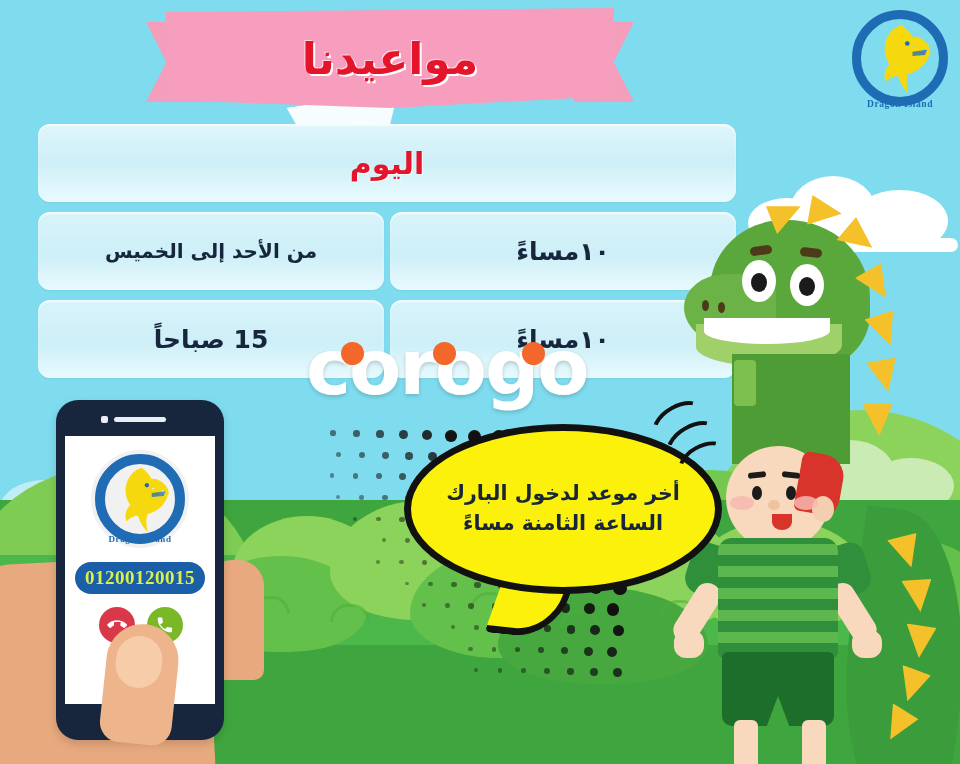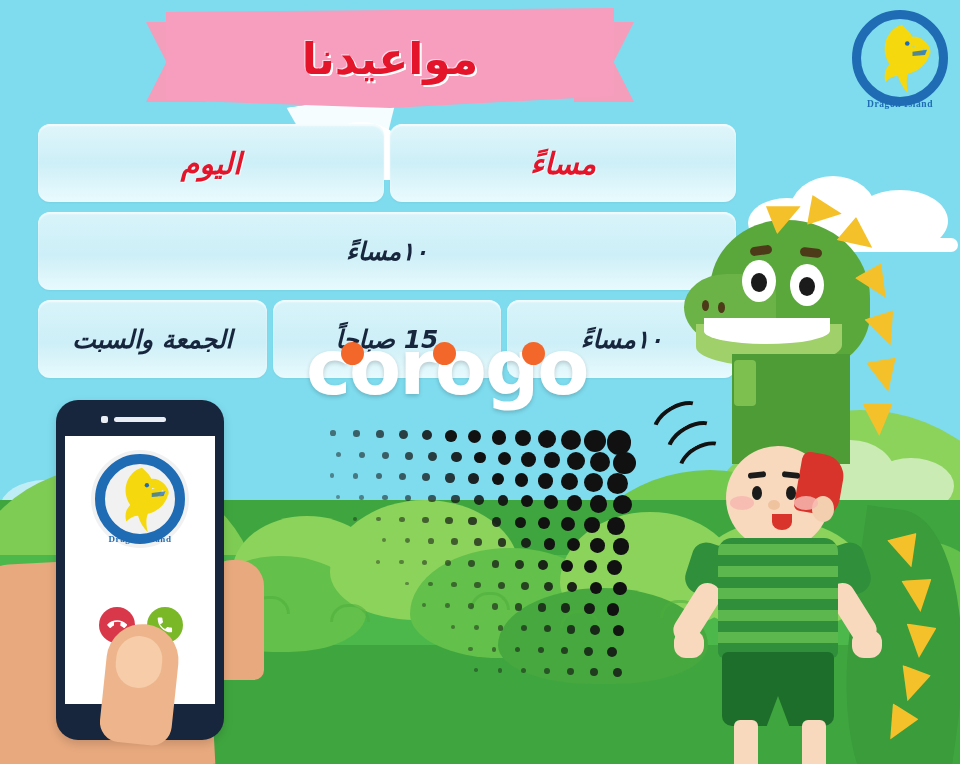--- a/index.html
+++ b/index.html
@@ -124,21 +124,21 @@
   
   .table{
     position:absolute; left:38px; top:124px; width:698px;
   }
   .row{ display:flex; flex-direction:row; gap:6px; margin-bottom:10px; height:78px; }
   .cell{
     flex:1 1 0; border-radius:12px;
     background:linear-gradient(180deg,#d8f4fa 0%,#cdeff7 55%,#e8fafd 100%);
     box-shadow:0 2px 2px rgba(255,255,255,.7) inset, 0 1px 2px rgba(0,0,0,.05);
     display:flex; align-items:center; justify-content:center;
-    text-align:center; padding:0 8px;font-style:italic;
+    text-align:center; padding:0 8px;
   }
   .row-head .cell{ background:linear-gradient(180deg,#dff6fb 0%,#cdeff7 50%,#eafbfe 100%); }
   .head-text{
     font-size:30px; font-weight:bold; color:#e4152b;
     text-shadow:1px 1px 0 #fff;
   }
   .body-text{
     font-size:25px; font-weight:bold; color:#17263c;
   }
   .body-text.small{ font-size:20px; }
@@ -529,42 +529,39 @@
       <circle cx="57" cy="36" r="2.2" fill="#1f6cb5"></circle>
       <path d="M62 44 L76 42 L74 47 L62 48 Z" fill="#1f6cb5" opacity=".75"></path>
     </svg>
     <div class="logo-caption">Dragon Island</div>
   </div>
 
   <div class="table">
 
     <div class="row row-head">
       <div class="cell">
-        <span class="head-text">مساءً</span>
-      </div>
-      <div class="cell">
         <span class="head-text">اليوم</span>
       </div>
     </div>
 
     <div class="row">
       <div class="cell">
         <span class="body-text">١٠مساءً</span>
       </div>
+      <div class="cell">
+        <span class="body-text small">من الأحد إلى الخميس</span>
+      </div>
     </div>
 
     <div class="row">
       <div class="cell">
         <span class="body-text">١٠مساءً</span>
       </div>
       <div class="cell">
         <span class="body-text">15 صباحاً</span>
-      </div>
-      <div class="cell">
-        <span class="body-text">الجمعة والسبت</span>
       </div>
     </div>
   </div>
 
   <div class="chars">
     <div class="tail"></div>
     <div class="dscale" style="left:200px;top:340px;transform:rotate(70deg);"></div>
     <div class="dscale" style="left:212px;top:384px;transform:rotate(80deg);"></div>
     <div class="dscale" style="left:214px;top:430px;transform:rotate(92deg);"></div>
     <div class="dscale" style="left:206px;top:474px;transform:rotate(104deg);"></div>
@@ -622,20 +619,28 @@
       <div class="stripe" style="top:72px;"></div>
       <div class="stripe" style="top:94px;"></div>
     </div>
     <div class="shorts"></div>
     <div class="shorts-notch"></div>
     <div class="leg-l"></div>
     <div class="leg-r"></div>
 
   </div>
 
+  <div class="bubble">
+    <div class="bubble-tail"></div>
+    <div class="bubble-shape"></div>
+    <div class="bubble-text">
+      <span>أخر موعد لدخول البارك</span>
+      <span>الساعة الثامنة مساءً</span>
+    </div>
+  </div>
   <div class="swoosh" style="left:650px;top:404px;width:60px;height:40px;transform:rotate(-30deg);"></div>
   <div class="swoosh" style="left:664px;top:424px;width:60px;height:40px;transform:rotate(-30deg);"></div>
   <div class="swoosh" style="left:676px;top:444px;width:56px;height:38px;transform:rotate(-30deg);"></div>
 
   <div class="palm"></div>
   <div class="finger-top"></div>
 
   <div class="phone">
     <div class="phone-cam"></div>
     <div class="phone-speaker"></div>
@@ -646,20 +651,21 @@
           <path d="M52 18 C44 20 38 27 36 35 C34 43 36 50 40 56 C36 60 34 66 36 73 C40 69 44 67 48 67
                    C50 74 54 80 58 84 C56 76 56 70 58 65 C64 64 70 60 74 55 C78 50 80 44 78 39
                    C76 44 72 47 68 48 C72 44 74 39 73 34 C70 38 66 40 62 40 C64 34 62 27 56 22 Z" fill="#f5d80d"></path>
           <path d="M58 30 C64 28 70 30 74 34 C78 38 80 42 79 46 C76 42 72 40 68 40 C64 40 60 38 58 34 Z" fill="#f5d80d"></path>
           <circle cx="57" cy="36" r="2.2" fill="#1f6cb5"></circle>
           <path d="M62 44 L76 42 L74 47 L62 48 Z" fill="#1f6cb5" opacity=".75"></path>
         </svg>
         <div class="logo-caption">Dragon Island</div>
       </div>
 
+      <div class="phone-num">01200120015</div>
 
       <div class="call-btns">
         <div class="cbtn accept">
           <svg viewBox="0 0 24 24">
             <path d="M6.6 10.8c1.2 2.4 3.2 4.4 5.6 5.6l2-2c.3-.3.7-.4 1-.2 1.1.4 2.3.6 3.5.6.6 0 1 .4 1 1V19c0 .6-.4 1-1 1C10.8 20 4 13.2 4 4.8c0-.6.4-1 1-1h3.2c.6 0 1 .4 1 1 0 1.2.2 2.4.6 3.5.1.3 0 .7-.2 1l-2 1.5z"></path>
           </svg>
         </div>
         <div class="cbtn decline">
           <svg viewBox="0 0 24 24">
             <path d="M6.6 10.8c1.2 2.4 3.2 4.4 5.6 5.6l2-2c.3-.3.7-.4 1-.2 1.1.4 2.3.6 3.5.6.6 0 1 .4 1 1V19c0 .6-.4 1-1 1C10.8 20 4 13.2 4 4.8c0-.6.4-1 1-1h3.2c.6 0 1 .4 1 1 0 1.2.2 2.4.6 3.5.1.3 0 .7-.2 1l-2 1.5z"></path>

